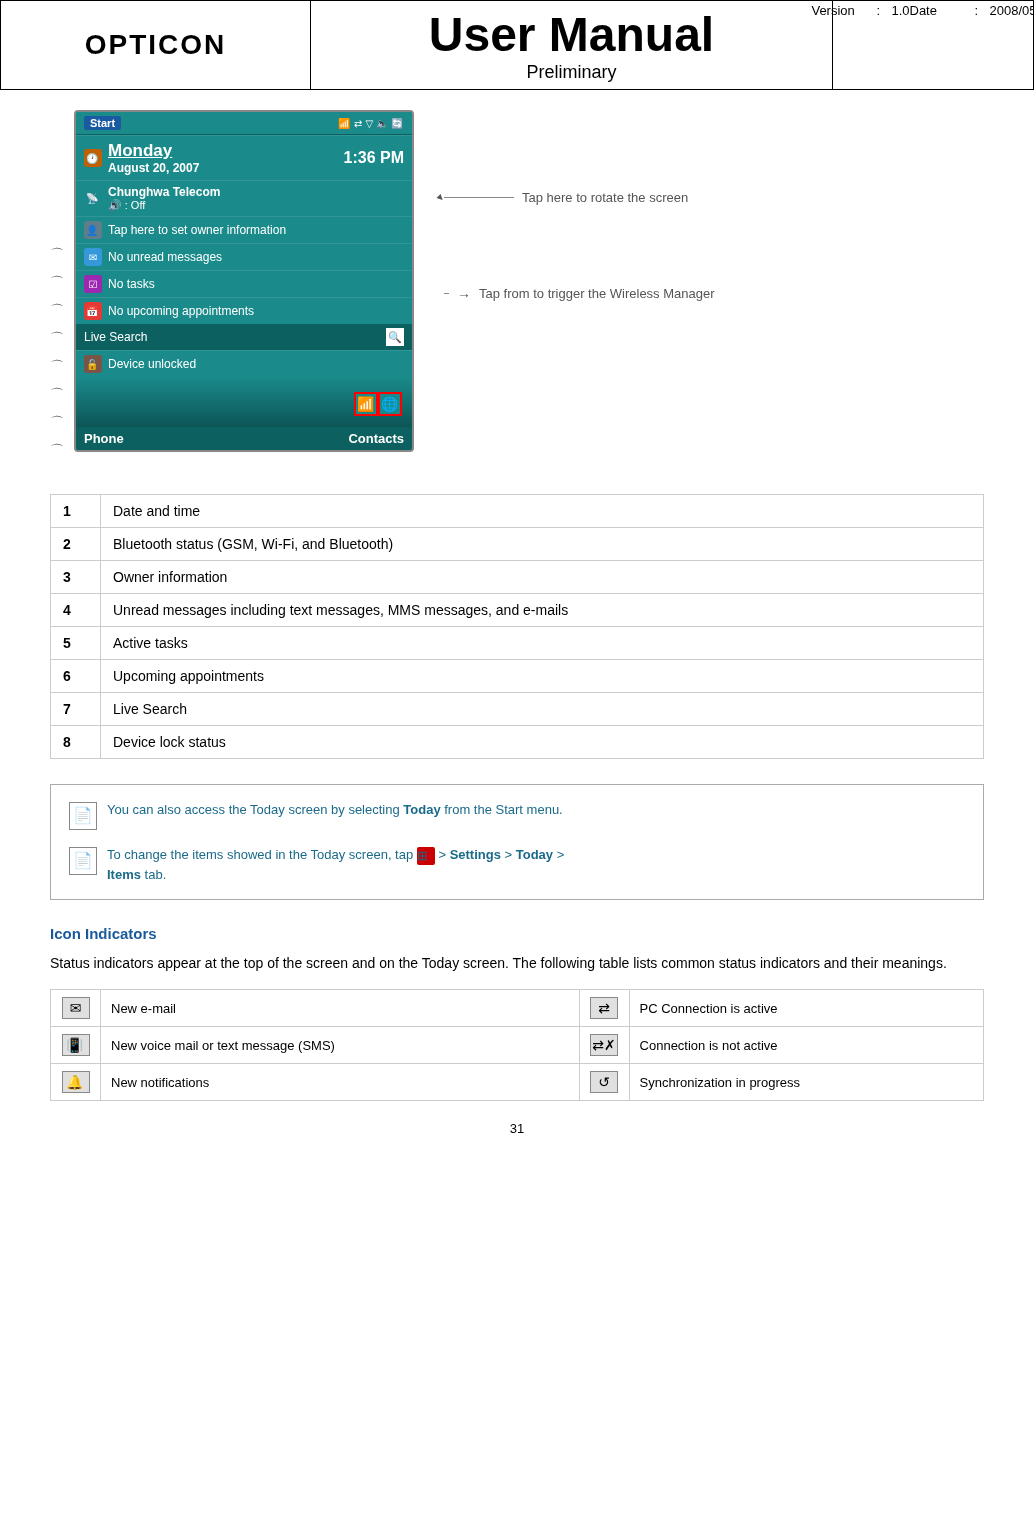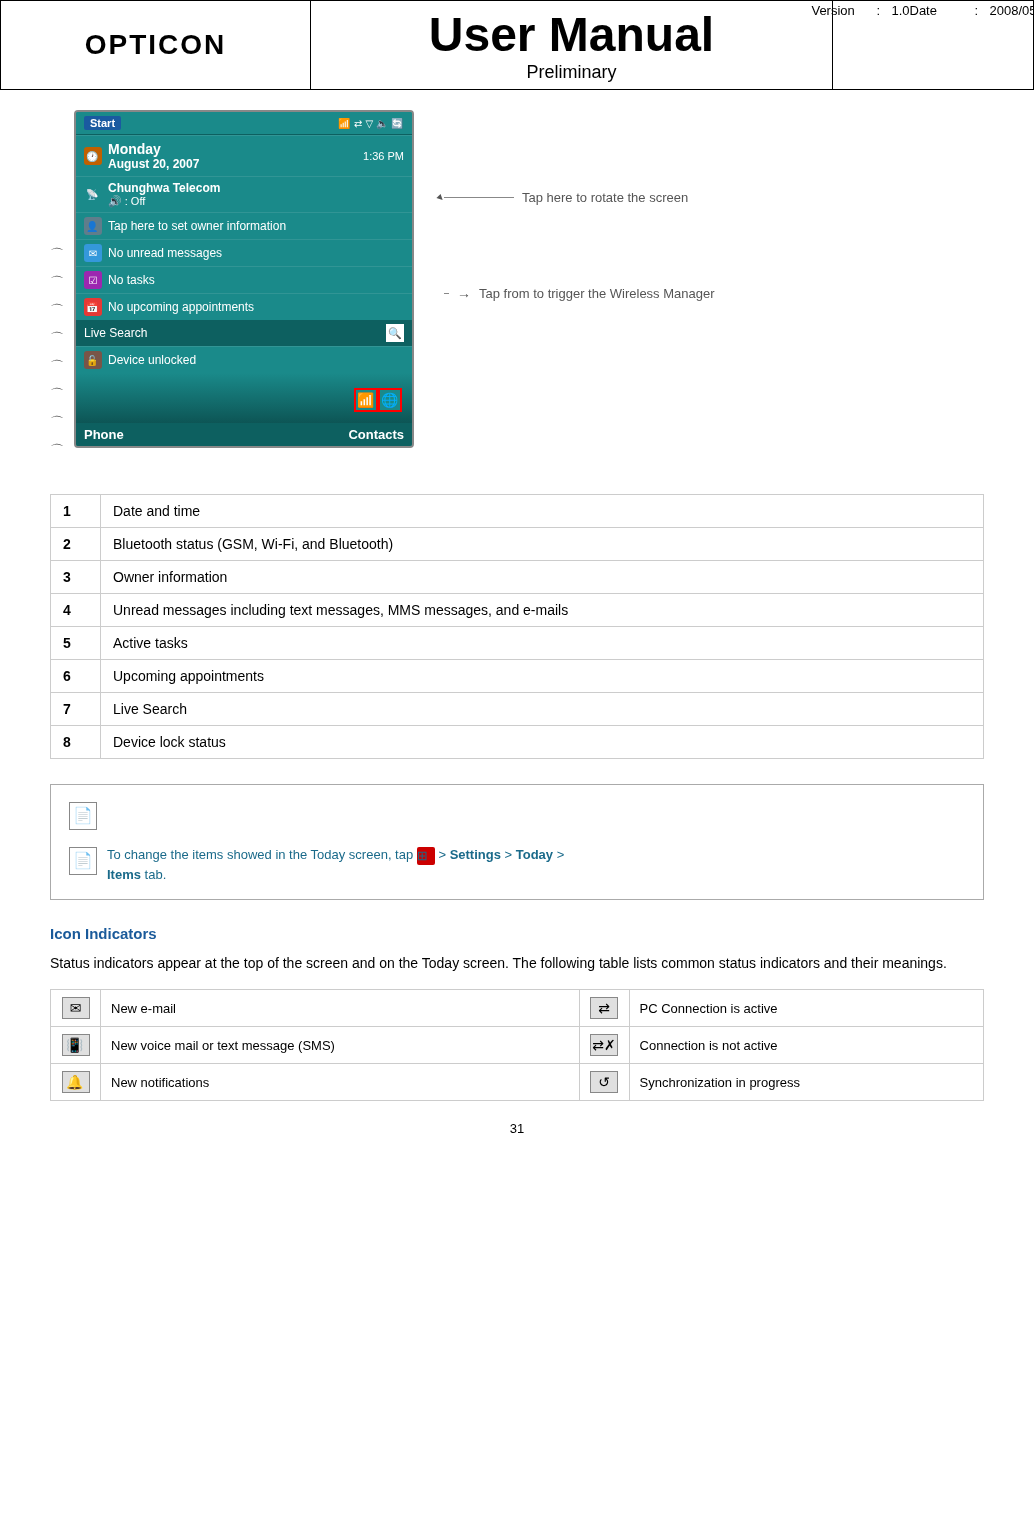--- a/index.html
+++ b/index.html
@@ -308,24 +308,24 @@
             <span style="font-size:10px;">⇄</span>
             <span style="font-size:10px;">▽</span>
             <span style="font-size:10px;">🔈</span>
             <span style="font-size:10px;">🔄</span>
           </div>
         </div>
 
         <div class="phone-item" style="background:#1a8a8a; padding: 5px 8px;">
           <div class="phone-item-icon icon-phone-bg" style="background:#c06000;">🕐</div>
           <div style="flex:1;">
-            <div style="font-weight:bold; font-size:14px;">Monday</div>
+            <div style="font-weight:bold; font-size:17px;text-decoration:underline;">Monday</div>
             <div style="font-weight:bold; font-size:12px;">August 20, 2007</div>
           </div>
-          <div style="font-size:11px; font-weight:normal;">1:36 PM</div>
+          <div style="font-size:16px; font-weight:bold;">1:36 PM</div>
         </div>
 
         <div class="phone-item">
           <div class="phone-item-icon" style="background:transparent;">📡</div>
           <div>
             <div style="font-weight:bold; font-size:12px;">Chunghwa Telecom</div>
             <div style="font-size:11px;">🔊 : Off</div>
           </div>
         </div>
 
@@ -422,20 +422,23 @@
         <tr>
     <td style="font-weight:bold;">8</td>
     <td>Device lock status</td>
   </tr>
       </tbody>
   </table>
 
   <div class="note-box">
     <div class="note-line">
       <div class="note-icon">📄</div>
+      <div class="note-text">
+        <span>You can also access the Today screen by selecting </span><span class="note-bold">Today</span><span> from the Start menu.</span>
+      </div>
     </div>
     <div class="note-line">
       <div class="note-icon">📄</div>
       <div class="note-text">
         <span>To change the items showed in the Today screen, tap </span>
         <span style="display:inline-flex; align-items:center; vertical-align:middle; background:#c00; width:18px; height:18px; border-radius:2px;">⊞</span>
         <span> &gt; </span><span class="note-bold">Settings</span><span> &gt; </span><span class="note-bold">Today</span><span> &gt; </span><br>
         <span class="note-bold">Items</span><span> tab.</span>
       </div>
     </div>

